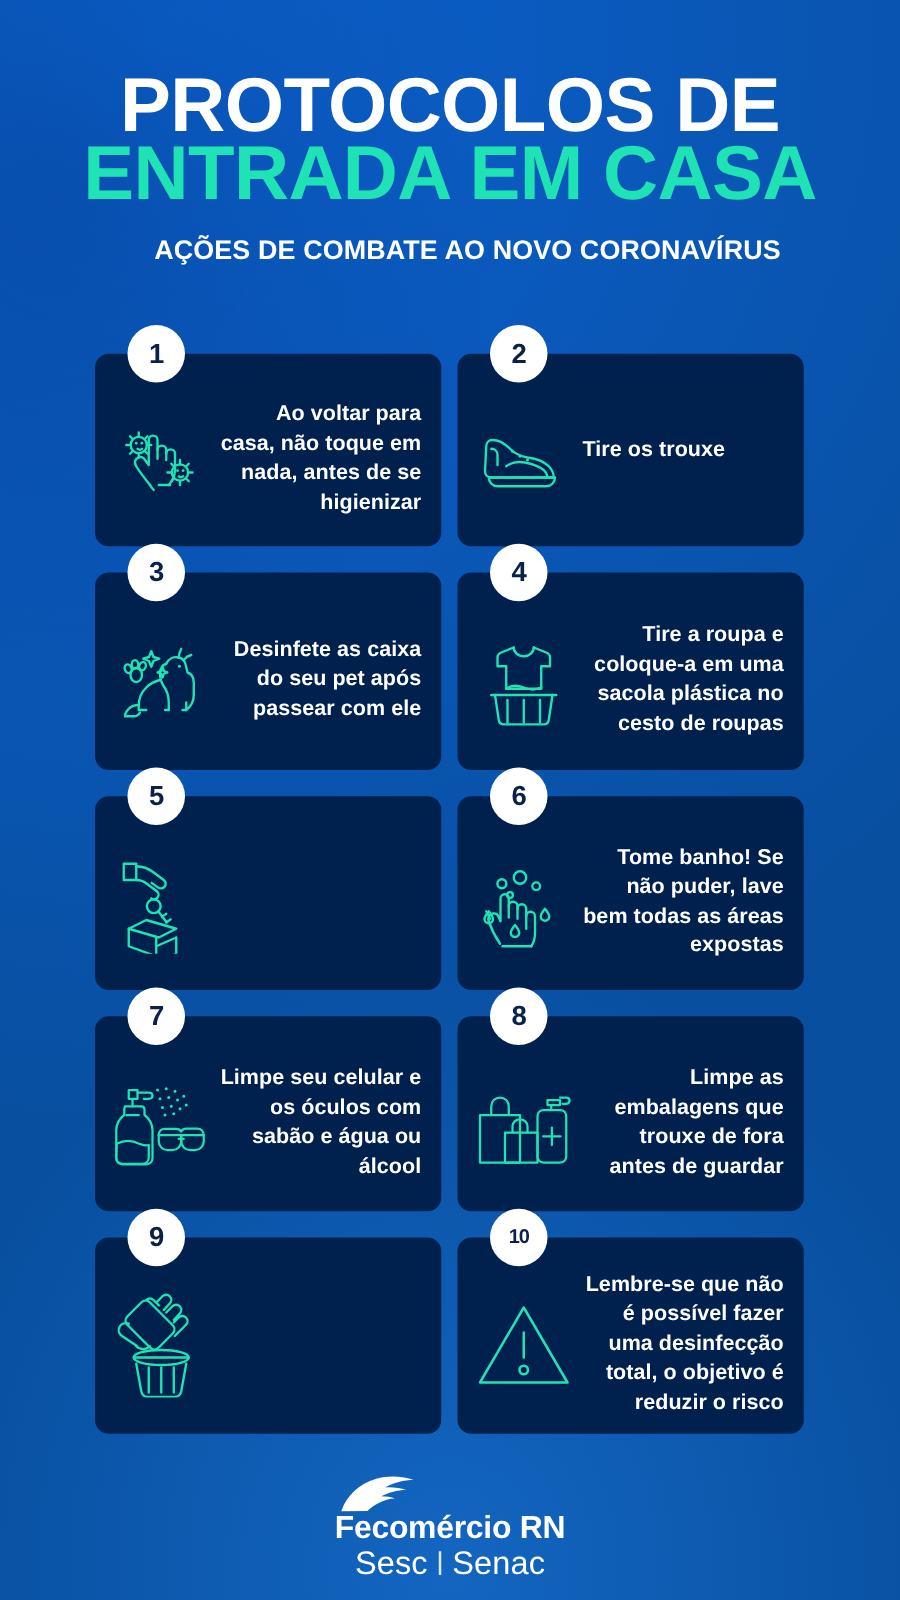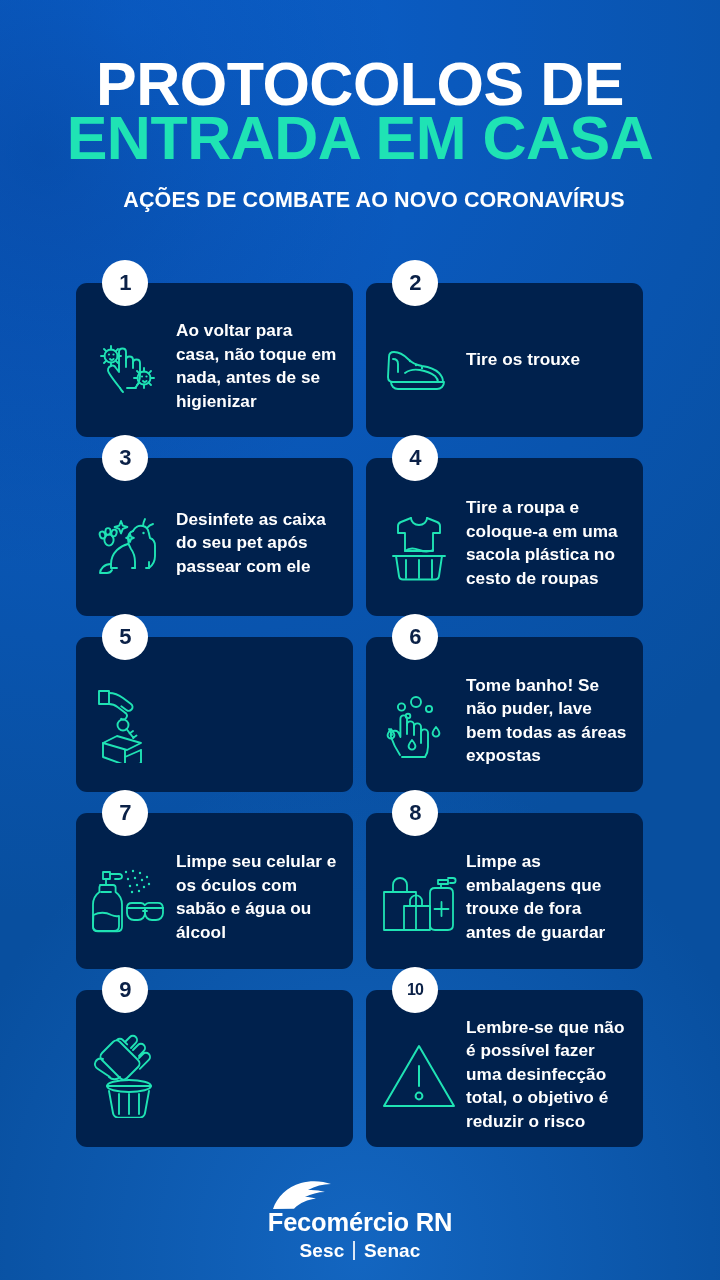--- a/index.html
+++ b/index.html
@@ -92,36 +92,37 @@
   }
   .icon-wrap svg{display:block;}
   .card-text{
     color:#ffffff;
     font-size:17.2px;
     font-weight:bold;
     line-height:23.5px;
     letter-spacing:0.05px;
     padding-top:12px;
     padding-right:4px;
+    text-align:right;
   }
   .card-text.centered{padding-top:0;}
 
   
   #footer{
     position:absolute;left:0;bottom:0;width:720px;height:118px;
     display:flex;flex-direction:column;align-items:center;justify-content:center;
   }
   #logo{position:relative;width:214px;}
   #logo-mark{display:block;margin:0 0 -2px 18px;}
   #logo-name{
     color:#ffffff;font-weight:bold;font-size:25.5px;letter-spacing:-0.2px;
     line-height:29px;text-align:center;
   }
   #logo-sub{
-    color:#ffffff;font-weight:bold;font-size:19px;letter-spacing:0.1px;
+    color:#ffffff;font-weight:normal;font-size:26px;letter-spacing:0.1px;
     line-height:25px;text-align:center;margin-top:1px;
     display:flex;align-items:center;justify-content:center;gap:9px;
   }
   .logo-div{
     width:1.6px;height:19px;background:#ffffff;opacity:.85;display:inline-block;
   }
 </style>
 </head>
 <body>
 

